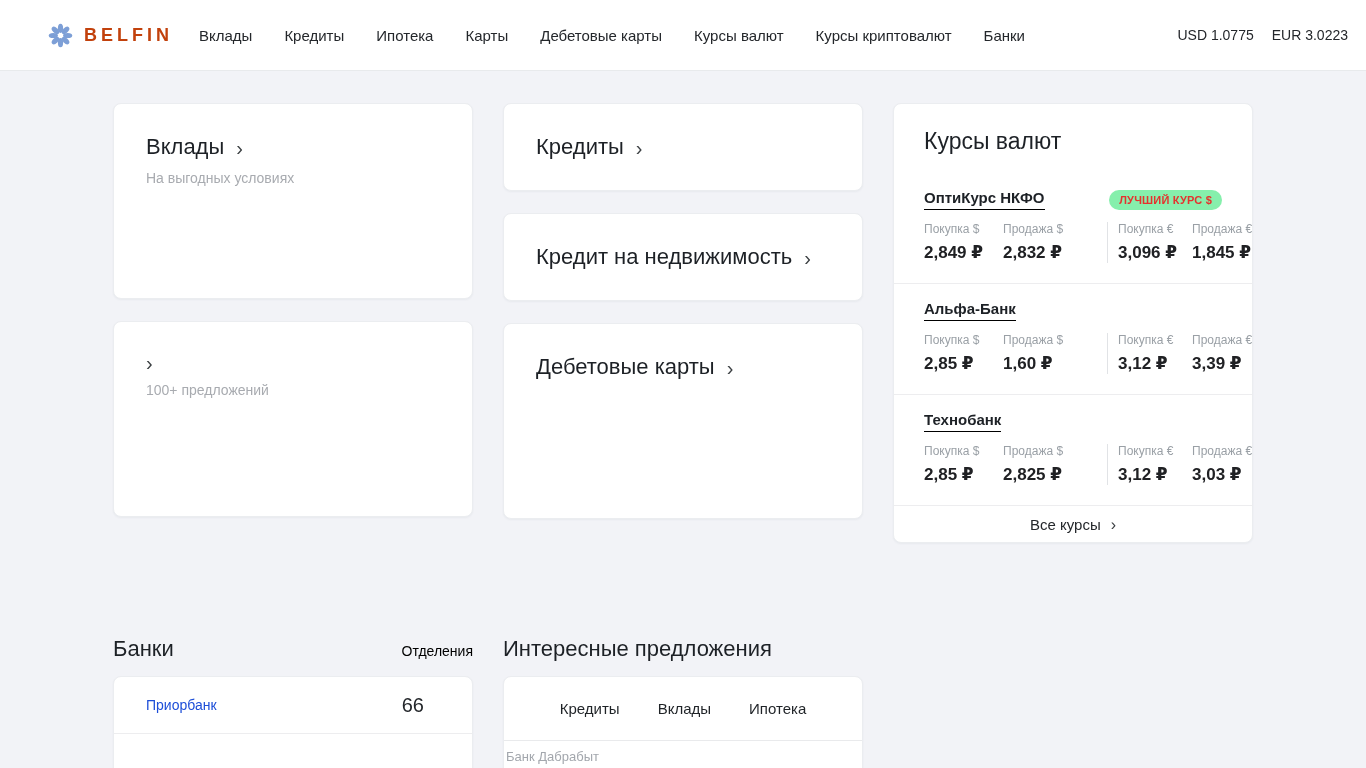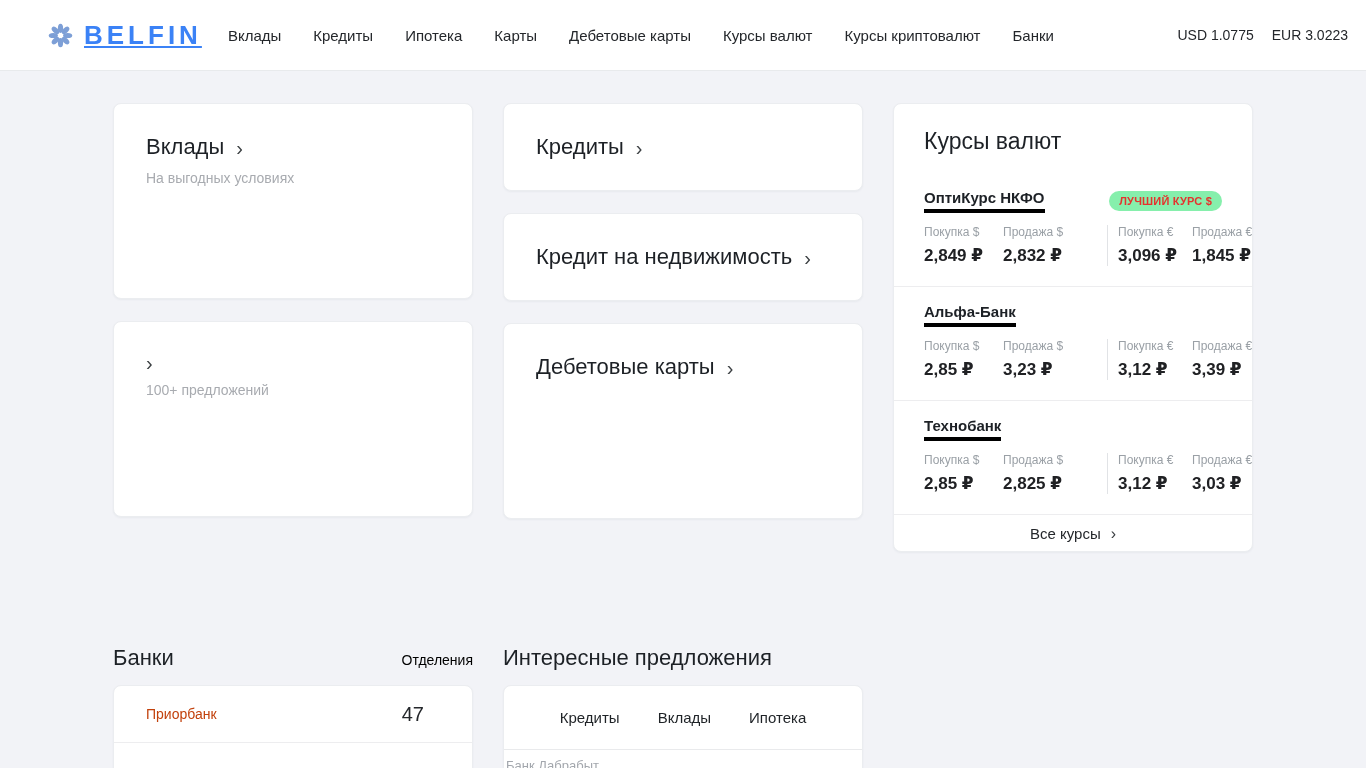--- a/index.html
+++ b/index.html
@@ -10,21 +10,21 @@
     color: #212529;
   }
   a { text-decoration: none; color: inherit; cursor: pointer; }
 
   
   .header {
     height: 71px; background: #fff; border-bottom: 1px solid #e8eaec;
     display: flex; align-items: center; padding: 0 18px 0 47px;
   }
   .brand { display: flex; align-items: center; gap: 10px; margin-right: 26px; cursor: pointer; }
-  .brand-text { font-size: 26px; font-weight: bold; letter-spacing: 4px; color: #3b82f6; text-decoration: underline; }
+  .brand-text { font-size: 18px; font-weight: bold; letter-spacing: 4px; color: #c2410c; }
   .nav { display: flex; align-items: center; gap: 32px; }
   .nav-item { font-size: 15px; color: #24272b; white-space: nowrap; }
   .ticker { margin-left: auto; display: flex; gap: 18px; font-size: 14px; color: #24272b; white-space: nowrap; }
   .ticker b { font-weight: normal; }
 
   
   .container { width: 1140px; margin: 32px auto 0; }
   .grid { display: flex; gap: 30px; }
   .col { display: flex; flex-direction: column; gap: 22px; width: 360px; }
 
@@ -42,21 +42,21 @@
   .qsub { margin-top: 10px; font-size: 14px; color: #a8abb0; }
 
   
   .rates { width: 360px; padding-top: 24px; }
   .rates-title { font-size: 23px; color: #1d2126; padding: 0 30px; margin-bottom: 18px; }
   .rate-row { padding: 16px 30px 20px; }
   .rate-row + .rate-row { border-top: 1px solid #ededef; }
   .rate-head { display: flex; align-items: center; justify-content: space-between; margin-bottom: 12px; }
   .bank-name {
     font-size: 15px; font-weight: bold; color: #1d2126;
-    border-bottom: 4px solid #000000; padding-bottom: 3px;
+    border-bottom: 1px solid #000000; padding-bottom: 3px;
   }
   .badge {
     font-size: 11px; font-weight: bold; color: #e5322e; background: #86efac;
     border-radius: 10px; padding: 4px 10px; white-space: nowrap; letter-spacing: .2px;
   }
   .rate-grid { display: grid; grid-template-columns: 79px 104px 85px auto; }
   .cell-label { display: block; font-size: 12px; color: #9aa0a6; margin-bottom: 6px; white-space: nowrap; }
   .cell-value { font-size: 17px; font-weight: bold; color: #202124; white-space: nowrap; }
   .rate-cell.div { border-left: 1px solid #e1e3e6; padding-left: 10px; }
   .panel-footer {
@@ -67,21 +67,21 @@
   .panel-footer .chev { font-size: 16px; }
 
   
   .section2 { margin-top: 93px; display: flex; gap: 30px; }
   .s2col { width: 360px; }
   .s2head { display: flex; align-items: baseline; justify-content: space-between; height: 30px; margin-bottom: 10px; }
   .s2title { font-size: 22px; color: #1d2126; }
   .s2label { font-size: 14px; color: #000000; }
 
   .bank-row { height: 56px; display: flex; align-items: center; justify-content: space-between; padding: 0 48px 0 32px; cursor: pointer; }
-  .bank-row-name { font-size: 14px; color: #c2410c; }
+  .bank-row-name { font-size: 14px; color: #1d4ed8; }
   .bank-row-count { font-size: 20px; color: #24272b; }
   .card-footer {
     border-top: 1px solid #ededef; height: 52px;
     display: flex; align-items: center; justify-content: center; gap: 10px;
     font-size: 15px; color: #24272b; cursor: pointer;
   }
 
   .offers-card { min-height: 130px; }
   .tabs { height: 64px; display: flex; align-items: center; justify-content: center; gap: 38px; border-bottom: 1px solid #e9eaec; }
   .tab { font-size: 15px; color: #1f2327; cursor: pointer; }
@@ -203,21 +203,21 @@
         <div class="rate-head">
           <a class="bank-name">Альфа-Банк</a>
         </div>
         <div class="rate-grid">
           <div class="rate-cell">
             <span class="cell-label">Покупка $</span>
             <span class="cell-value">2,85 ₽</span>
           </div>
           <div class="rate-cell">
             <span class="cell-label">Продажа $</span>
-            <span class="cell-value">3,23 ₽</span>
+            <span class="cell-value">1,60 ₽</span>
           </div>
           <div class="rate-cell div">
             <span class="cell-label">Покупка €</span>
             <span class="cell-value">3,12 ₽</span>
           </div>
           <div class="rate-cell">
             <span class="cell-label">Продажа €</span>
             <span class="cell-value">3,39 ₽</span>
           </div>
         </div>
@@ -257,21 +257,21 @@
   <div class="section2">
 
     <div class="s2col">
       <div class="s2head">
         <span class="s2title">Банки</span>
         <a class="s2label">Отделения</a>
       </div>
       <div class="card">
         <div class="bank-row">
           <span class="bank-row-name">Приорбанк</span>
-          <span class="bank-row-count">47</span>
+          <span class="bank-row-count">66</span>
         </div>
         <div class="card-footer">
           
           
         </div>
       </div>
     </div>
 
     <div class="s2col">
       <div class="s2head">

